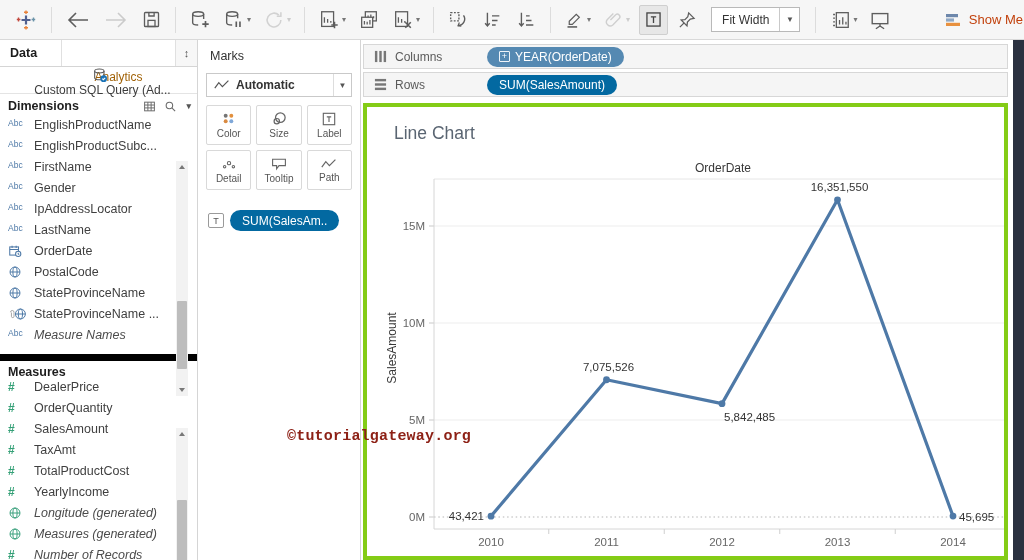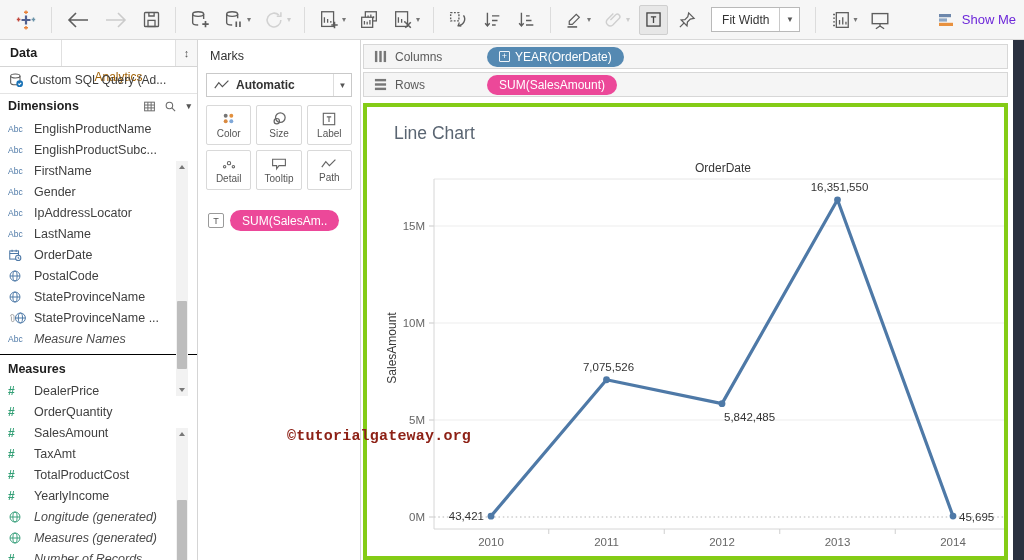--- a/index.html
+++ b/index.html
@@ -15,45 +15,45 @@
     height:30px; padding:0 3px; margin:0 3px; border-radius:2px; cursor:pointer; }
   .tbtn.active { background:#e7e7e7; border:1px solid #cfcfcf; }
   .tsep { width:1px; height:26px; background:#dcdcdc; margin:0 7px; }
   .caret { font-size:8px; color:#777; margin-left:2px; }
   .caret.dim { color:#ccc; }
   .fitwidth { display:flex; align-items:center; height:25px; background:#fff;
     border:1px solid #b9b9b9; margin:0 8px; }
   .fitwidth .fw-label { font-size:12px; color:#333; padding:0 10px; min-width:62px; }
   .fitwidth .fw-btn { width:20px; height:100%; border-left:1px solid #c9c9c9;
     display:flex; align-items:center; justify-content:center; font-size:8px; color:#555; }
-  .showme { display:flex; align-items:center; margin-left:auto; margin-right:8px;
-    font-size:13px; color:#6d28d9; cursor:pointer; }
+  .showme { display:flex; align-items:center; margin-left:auto; margin-right:1px;
+    font-size:13px; color:#c2410c; cursor:pointer; }
   .showme svg { margin-right:6px; }
 
   
   .sidebar { position:absolute; left:0; top:40px; width:198px; height:520px;
     background:#fff; border-right:1px solid #d5d5d5; overflow:hidden; }
   .side-tabs { display:flex; height:27px; border-bottom:1px solid #d5d5d5; align-items:stretch; }
   .tab-data { width:62px; display:flex; align-items:center; padding-left:10px;
     font-size:12.5px; font-weight:bold; color:#1c1c1c; background:#fff; border-right:1px solid #e0e0e0; }
   .tab-analytics { flex:1; display:flex; align-items:center; justify-content:center;
     font-size:12px; color:#a16207; background:#f7f7f7;margin-top:37px; }
   .tab-swap { width:22px; display:flex; align-items:center; justify-content:center;
     color:#555; font-size:11px; background:#f7f7f7; border-left:1px solid #e0e0e0; }
   .datasource { height:27px; display:flex; align-items:center; padding-left:8px;
-    border-bottom:1px solid #e4e4e4; font-size:12px; color:#3c3c3c; }
+    border-bottom:1px solid #e4e4e4; font-size:12px; color:#3c3c3c;flex-direction:column; }
   .datasource .ds-icon { margin-right:6px; display:flex; }
   .pane-header { height:24px; display:flex; align-items:center; padding:0 6px 0 8px;
     font-size:12.5px; font-weight:bold; color:#1e1e1e; }
   .pane-header .spacer { flex:1; }
   .pane-header .hicon { display:flex; margin-left:8px; color:#666; }
   .pane-header .hcaret { font-size:9px; color:#555; margin-left:9px; }
-  .measures-header { border-top:1px solid #000000; margin-top:5px; padding-top:2px; height:26px; }
+  .measures-header { border-top:7px solid #000000; margin-top:5px; padding-top:2px; height:26px; }
   .field-list { position:relative; }
-  .field-row { height:21px; display:flex; align-items:center; padding-left:8px; }
+  .field-row { height:21px; display:flex; align-items:flex-start; padding-left:8px; }
   .field-row .ficon { width:26px; display:flex; align-items:center; }
   .field-row .flabel { font-size:12.5px; color:#3f3f3f; white-space:nowrap; }
   .field-row.italic .flabel { font-style:italic; color:#4c4c4c; }
   .abc-glyph { font-size:8.5px; color:#4e79a7; letter-spacing:0; }
   .num-glyph { font-size:12px; color:#35a077; font-weight:bold; }
 
   .scrollbar { position:absolute; width:12px; background:#f2f2f2; right:9px; }
   .sb-arrow { position:absolute; left:0; width:12px; height:12px;
     display:flex; align-items:center; justify-content:center; }
   .tri-up { width:0; height:0; border-left:3.5px solid transparent; border-right:3.5px solid transparent;
@@ -73,21 +73,21 @@
     display:flex; align-items:center; justify-content:center; font-size:8px; color:#555; }
   .marks-grid { display:grid; grid-template-columns:repeat(3,1fr); gap:5px; margin:8px 8px 0 8px; }
   .mark-btn { height:40px; border:1px solid #d9d9d9; border-radius:2px; background:#fff;
     display:flex; flex-direction:column; align-items:center; justify-content:center; cursor:pointer; }
   .mark-btn .mb-label { font-size:10px; color:#555; margin-top:2px; }
   .marks-pill-row { display:flex; align-items:center; margin:20px 8px 0 10px; }
   .tbox { width:16px; height:15px; border:1px solid #9a9a9a; border-radius:2px; font-size:9px;
     color:#555; display:flex; align-items:center; justify-content:center; margin-right:6px; background:#fff; }
   .pill { height:21px; border-radius:10.5px; display:flex; align-items:center;
     padding:0 12px; font-size:12px; color:#fff; white-space:nowrap; cursor:pointer; }
-  .pill.green { background:#ec4899; }
+  .pill.green { background:#0369a1; }
   .pill.blue  { background:#5589b2; }
   .pill .pbox { width:11px; height:11px; border:1px solid rgba(255,255,255,.9); border-radius:1px;
     font-size:9px; line-height:9px; display:flex; align-items:center; justify-content:center; margin-right:5px; }
 
   
   .shelf { position:absolute; left:363px; width:645px; height:25px; background:#f5f5f5;
     border:1px solid #d7d7d7; display:flex; align-items:center; }
   .shelf-cols { top:44px; } .shelf-rows { top:72px; }
   .shelf .sicon { margin:0 8px 0 10px; display:flex; }
   .shelf .slabel { font-size:12px; color:#5a5a5a; width:62px; }

